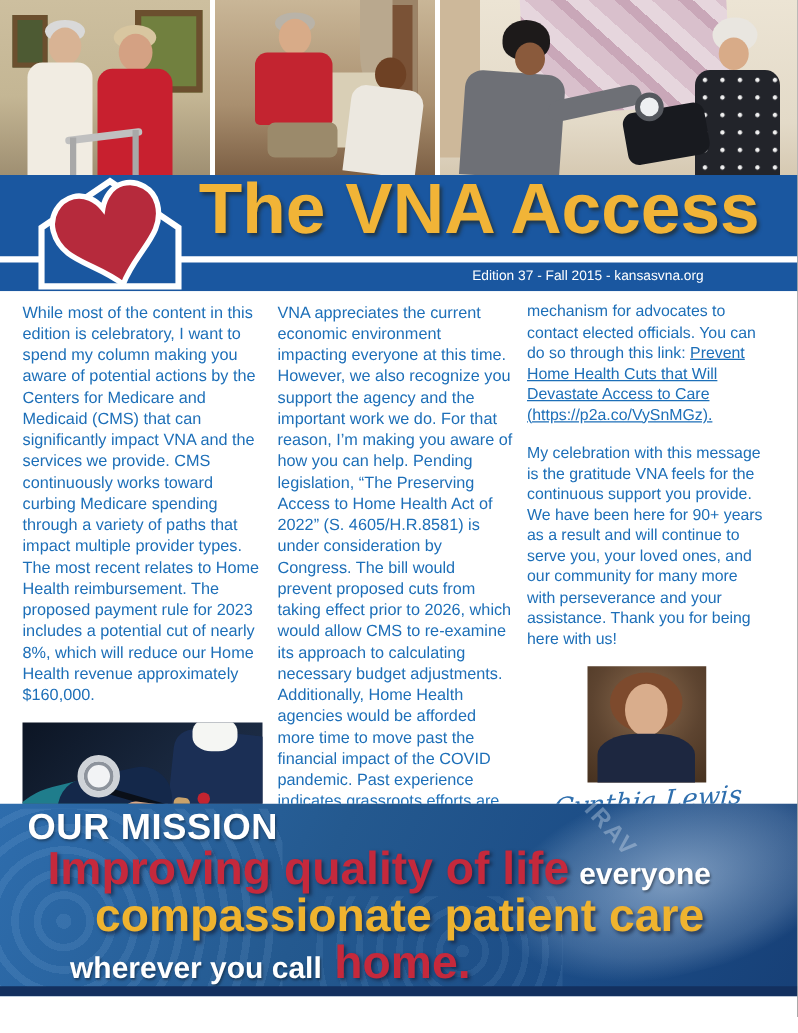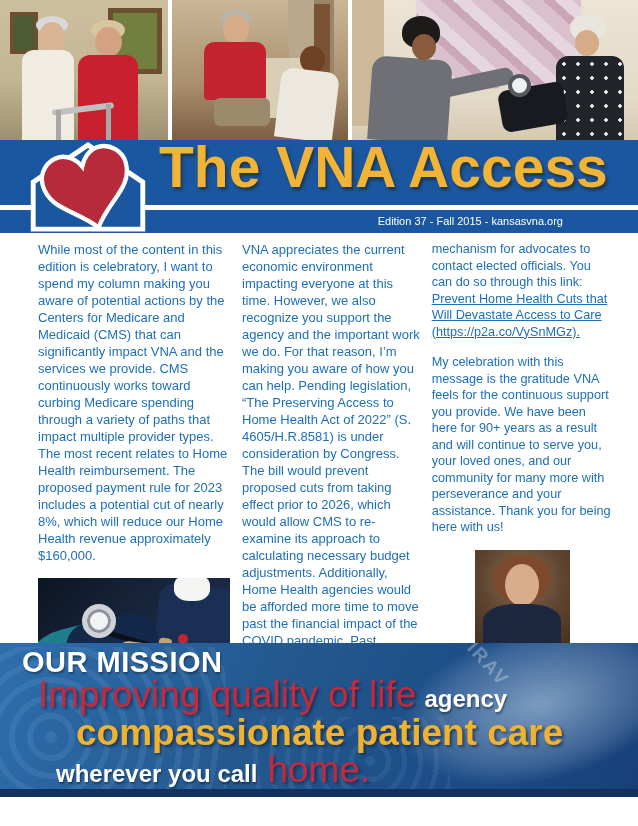--- a/index.html
+++ b/index.html
@@ -71,21 +71,21 @@
     background:linear-gradient(90deg,#ef9f1d 0%,#f6bb2b 30%,#ffd92a 62%,#ffe713 88%,#f1802a 97%,#d8372b 100%);
     border-bottom:2px solid #caa21a;
     display:flex; align-items:center;
   }
   .section-bar span {
     font-family:"Liberation Serif", serif; font-style:italic; font-weight:bold;
     font-size:18px; color:#0d1b35; padding-left:16px; letter-spacing:0.3px;
   }
 
   
-  .content { position:relative; height:410px; background:#fff; padding:8px 24px 0 18px; display:flex; overflow:hidden;margin-left:20px; }
+  .content { position:relative; height:410px; background:#fff; padding:8px 24px 0 18px; display:flex; overflow:hidden; }
   .col { color:#1d6fb8; font-size:13px; line-height:17px; }
   .col p { margin:0 0 14px 0; }
   .col1 { width:192px; margin-right:12px; }
   .col2 { width:198px; margin-right:11px; }
   .col3 { width:202px; font-size:12.7px; line-height:16.5px; }
   .body-link { color:#1d6fb8; text-decoration:underline; cursor:pointer; }
 
   
   .bp-photo { position:relative; width:192px; height:126px; margin-top:5px; overflow:hidden;
     background:linear-gradient(135deg,#0c1524 0%,#18263c 45%,#223453 100%); }
@@ -124,21 +124,21 @@
   .m-swirl2 { position:absolute; left:250px; bottom:-30px; width:200px; height:110px; opacity:.6;
     background:repeating-radial-gradient(circle at 60% 40%, rgba(150,195,235,0.16) 0 5px, transparent 5px 16px); }
   .m-watermark { position:absolute; left:462px; top:10px; transform:rotate(48deg);
     color:rgba(230,240,250,0.33); font-weight:bold; font-size:19px; letter-spacing:2px; }
   .m-bottom { position:absolute; bottom:0; left:0; width:100%; height:8px; background:#13305f; }
   .m-head { position:absolute; left:22px; top:3px; font-size:29px; font-weight:bold; color:#fff;
     text-shadow:1px 2px 2px rgba(0,0,0,0.35); letter-spacing:0.5px; }
   .m-line1 { position:absolute; left:38px; top:31px; white-space:nowrap; }
   .m-line2 { position:absolute; left:76px; top:69px; white-space:nowrap; }
   .m-line3 { position:absolute; left:56px; top:106px; white-space:nowrap;text-align:center; }
-  .m-red { color:#c5293c; font-size:37px; font-weight:normal; text-shadow:2px 2px 3px rgba(15,20,40,0.55); }
+  .m-red { color:#c5293c; font-size:37px; font-weight:bold; text-shadow:2px 2px 3px rgba(15,20,40,0.55); }
   .m-gold { color:#efb32f; font-size:37px; font-weight:bold; text-shadow:2px 2px 3px rgba(15,20,40,0.55); }
   .m-white-sm { color:#fff; font-size:24px; font-weight:bold; text-shadow:1px 2px 2px rgba(0,0,0,0.4); }
   .m-line1 .m-white-sm { margin-left:8px; }
   .m-line3 .m-red { margin-left:10px; }
 </style>
 </head>
 <body>
 
 <div class="page">
 
@@ -226,21 +226,21 @@
     </div>
   </div>
 
   <div class="mission">
     <div class="m-swirls"></div>
     <div class="m-swirl2"></div>
     <div class="m-cap"></div>
     <div class="m-watermark">IRAV</div>
     <div class="m-head">OUR MISSION</div>
     <div class="m-line1">
-      <span class="m-red">Improving quality of life</span><span class="m-white-sm">agency</span>
+      <span class="m-red">Improving quality of life</span><span class="m-white-sm">everyone</span>
     </div>
     <div class="m-line2">
       <span class="m-gold">compassionate patient care</span>
     </div>
     <div class="m-line3">
       <span class="m-white-sm">wherever you call</span><span class="m-red">home.</span>
     </div>
     <div class="m-bottom"></div>
   </div>
 

